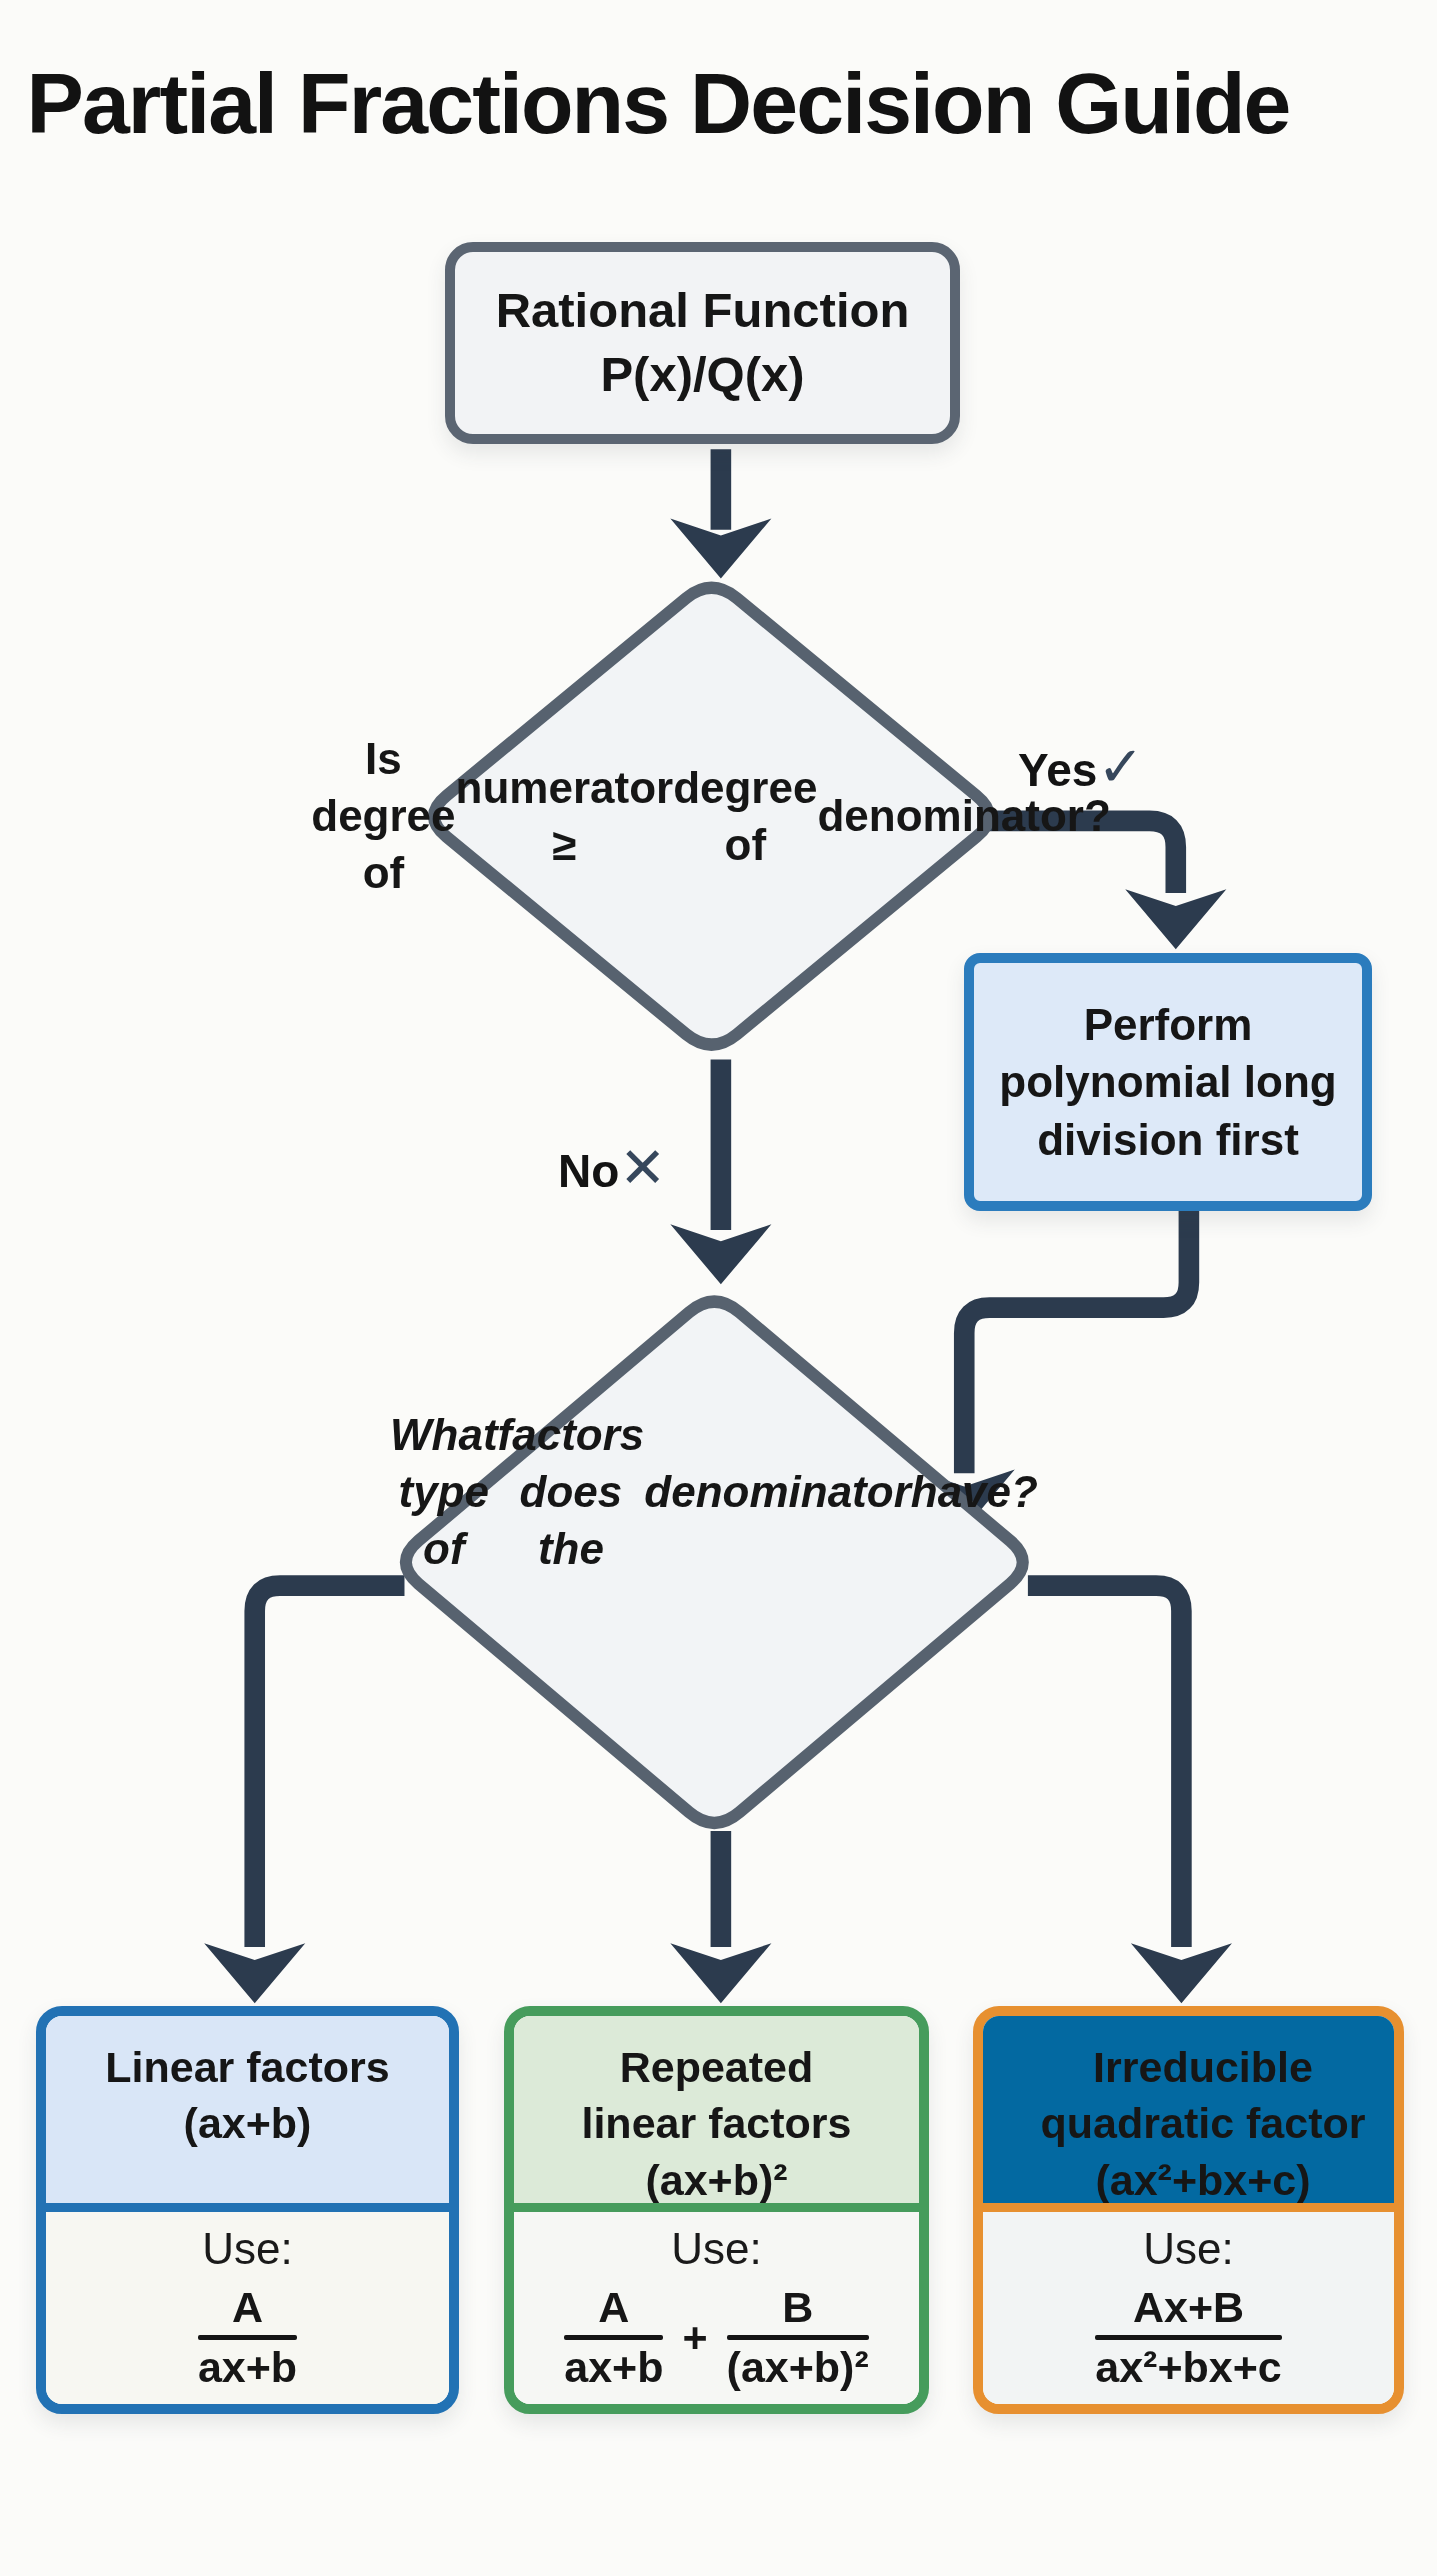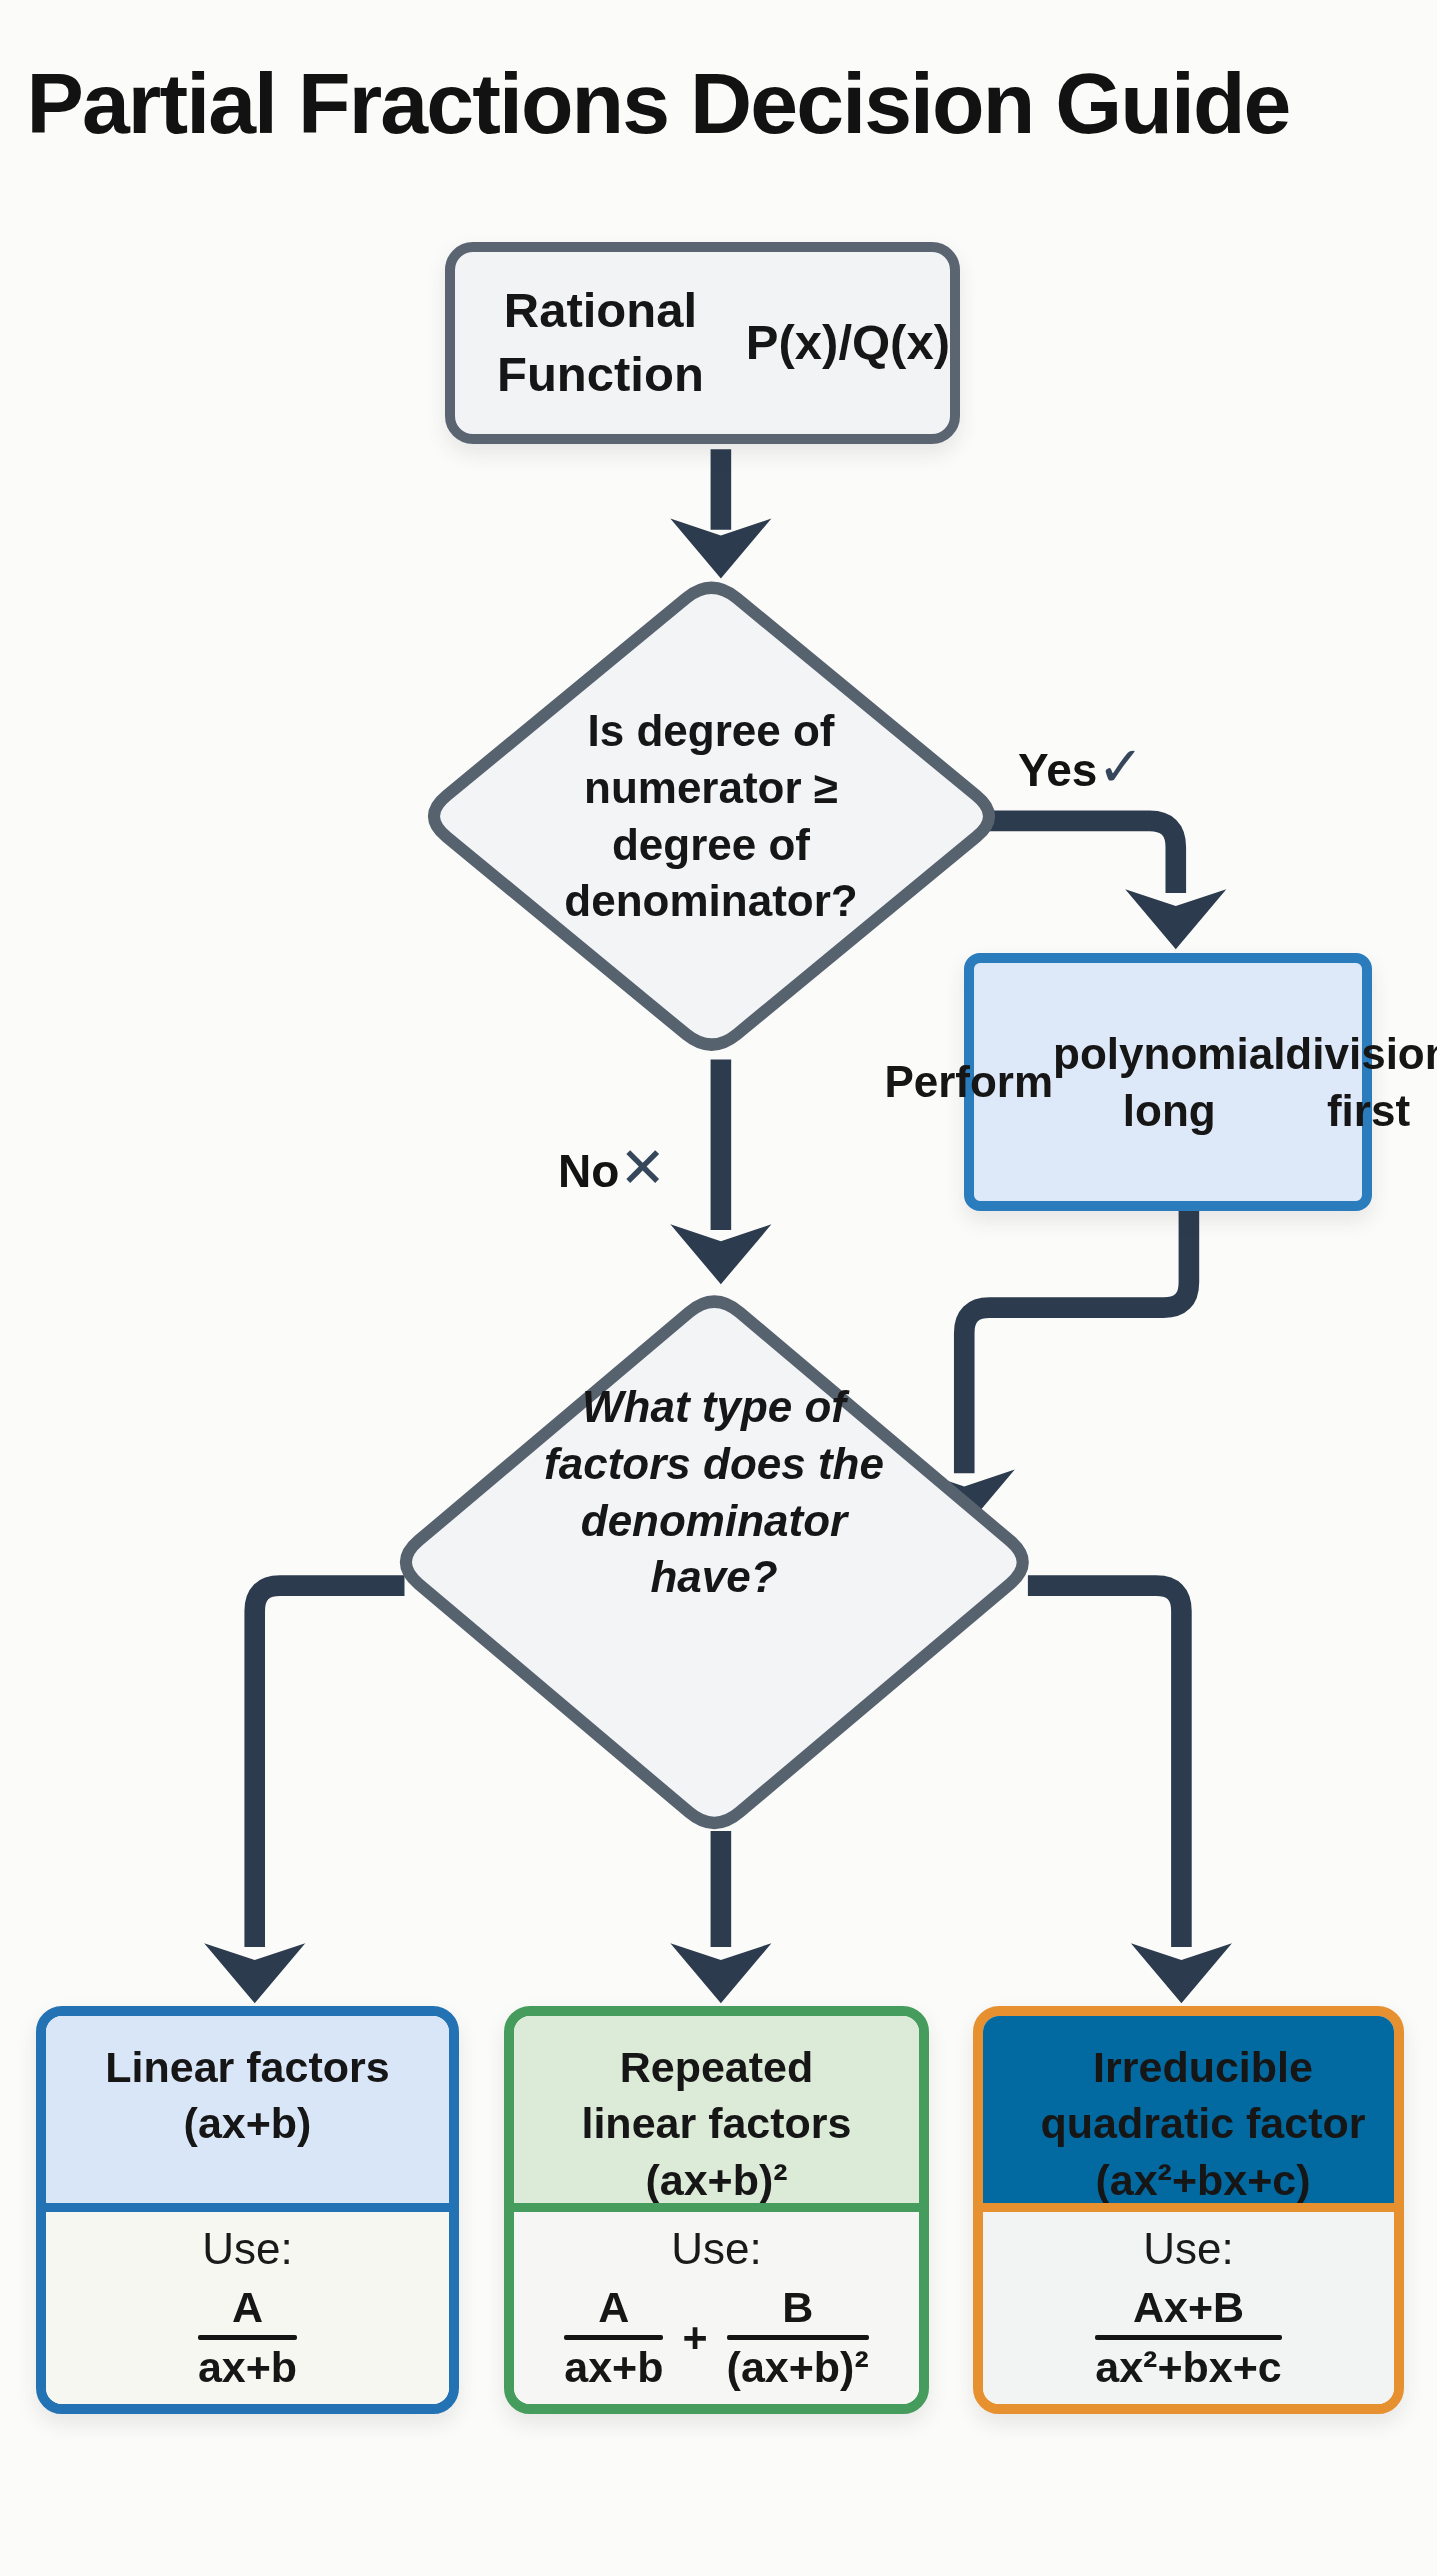--- a/index.html
+++ b/index.html
@@ -15,42 +15,41 @@
   .title{
     position:absolute;top:54px;left:0;width:1316px;
     text-align:center;
     font-size:86px;font-weight:bold;letter-spacing:-1.9px;
     color:#121212;
   }
   svg.flow{position:absolute;top:0;left:0;}
   
   .node{
     position:absolute;
-    display:flex;flex-direction:row;align-items:center;justify-content:center;
-    text-align:center;
+    display:flex;flex-direction:column;align-items:center;justify-content:center;
     font-weight:bold;
     box-sizing:border-box;
     box-shadow:0 9.4px 20.6px rgba(45,55,70,.10);
   }
   .node .ln{display:block;}
   .start-node{
     left:445px;top:242px;width:515px;height:202px;
     background:#f2f3f5;
     border:10.3px solid #5b6572;border-radius:28px;
     font-size:49px;line-height:1.3;
   }
   .division-node{
     left:964px;top:953px;width:408px;height:258px;
     background:#dde9f8;
     border:10.3px solid #2b7cbd;border-radius:16px;
     font-size:44px;line-height:1.3;
   }
   .diamond-text{
     position:absolute;
-    display:flex;flex-direction:column;align-items:center;justify-content:center;
+    display:flex;flex-direction:row;align-items:center;justify-content:center;
     text-align:center;font-weight:bold;font-size:44px;line-height:1.29;
   }
   .dec1-text{left:524px;top:646px;width:374px;height:341px;}
   .dec2-text{left:508px;top:1324px;width:412px;height:337px;font-style:italic;}
   
   .branch-label{
     position:absolute;display:flex;align-items:flex-start;
     font-size:46px;font-weight:bold;color:#131313;
   }
   .yes-label{left:1018px;top:743px;}

